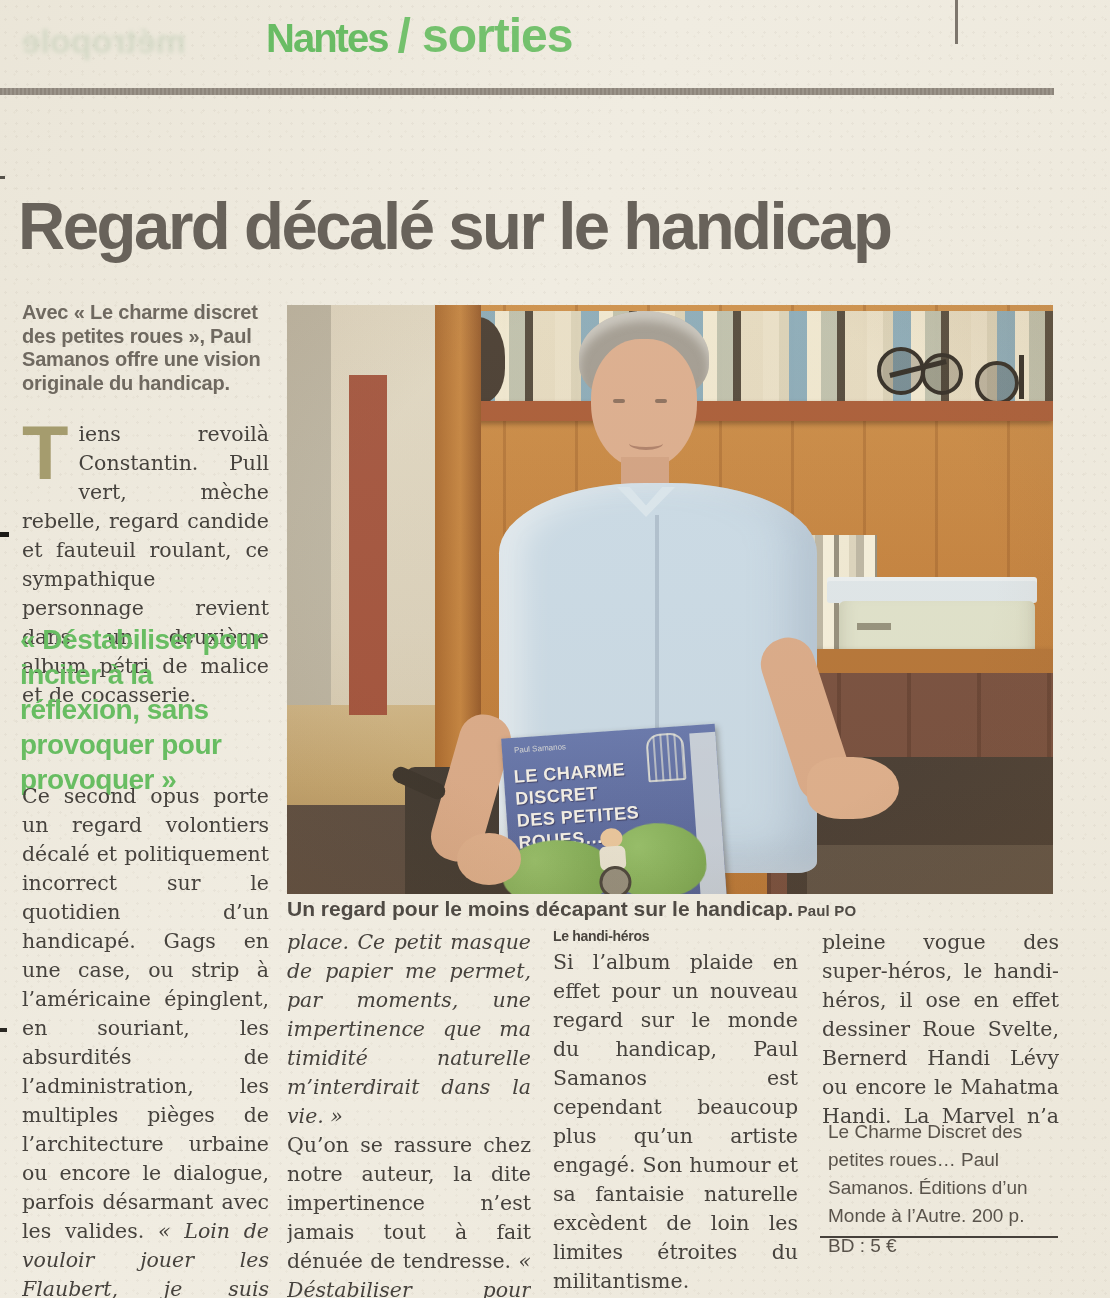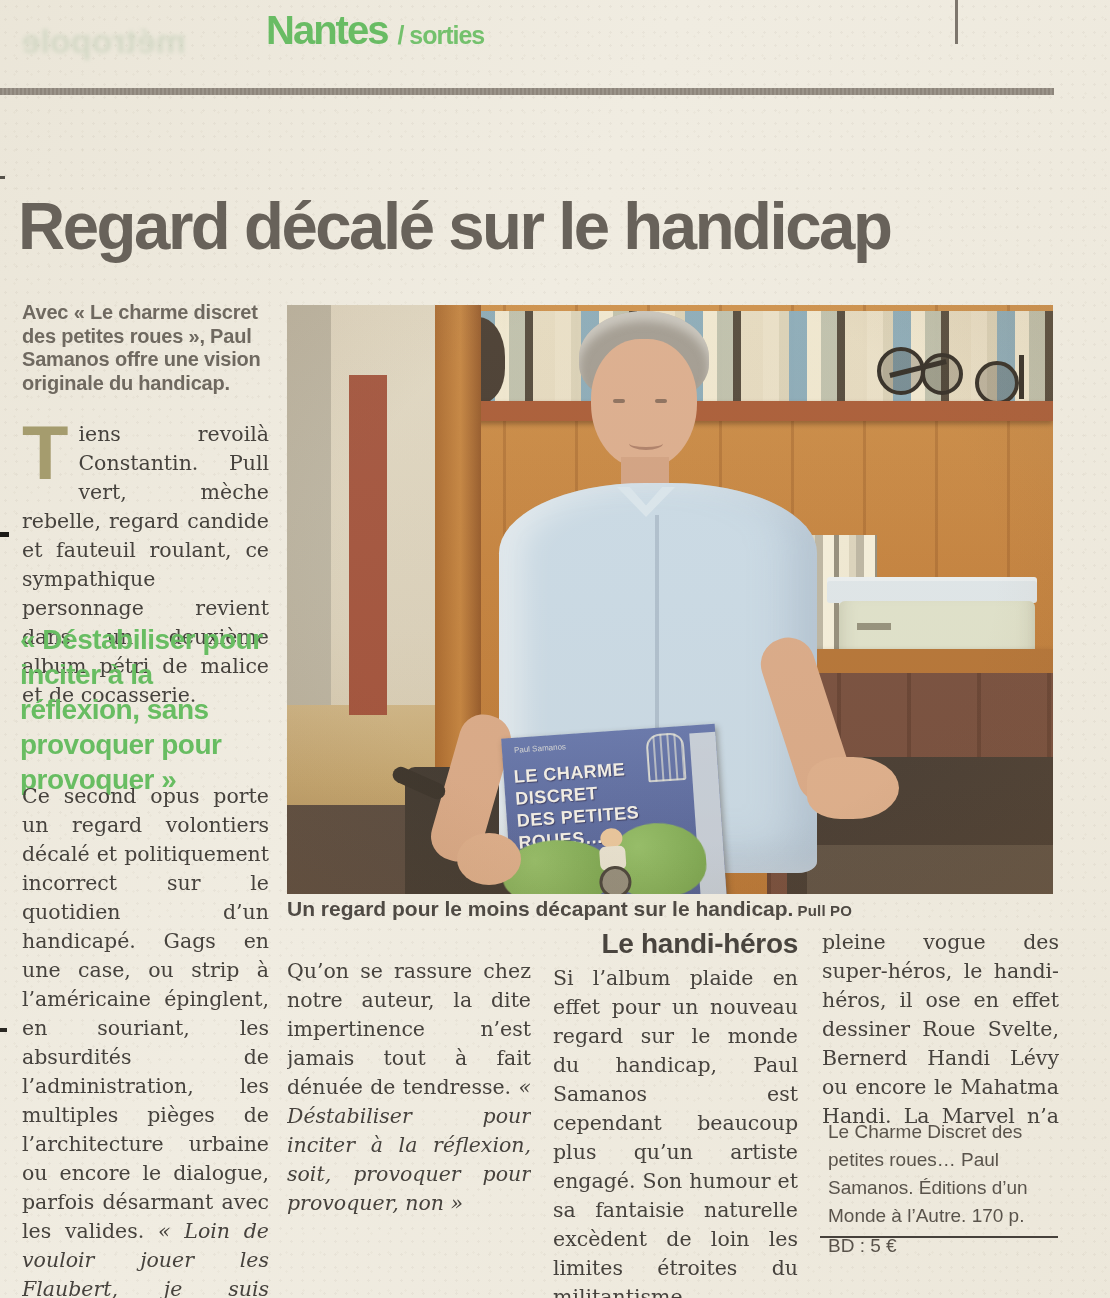--- a/index.html
+++ b/index.html
@@ -13,21 +13,21 @@
     background-size:11px 13px, 17px 19px, 100% 100%;
     background-position:0 0, 6px 8px, 0 0;
     font-family:"Liberation Sans", sans-serif;
   }
   .abs{position:absolute;}
   
   .bleed{left:6px;top:22px;width:180px;height:40px;color:rgba(125,165,125,.4);
     font-weight:bold;font-size:34px;transform:scaleX(-1);filter:blur(2px);opacity:.55;}
   .section-head{left:266px;top:8px;white-space:nowrap;}
   .section-main{color:#69bc64;font-weight:bold;font-size:40px;letter-spacing:-2px;}
-  .section-sub{color:#74c16d;font-weight:bold;font-size:25px;letter-spacing:-1px;padding-left:10px;}
+  .section-sub{color:#74c16d;font-weight:bold;font-size:48px;letter-spacing:-1px;padding-left:10px;}
   .top-rule{left:0;top:88px;width:1054px;height:7px;
     background:repeating-linear-gradient(90deg,#8d857b 0 2px,#9b948a 2px 4px);}
   .top-tick{left:955px;top:0;width:3px;height:44px;background:#7d766d;}
   .kicker{left:22px;top:150px;font-size:29px;font-weight:bold;letter-spacing:-.5px;white-space:nowrap;}
   .kicker .lbl{color:#c24b50;}
   .kicker .txt{color:#57524b;padding-left:8px;}
   .headline{left:18px;top:192px;width:1070px;font-size:66px;line-height:1.05;font-weight:bold;
     color:#68625a;letter-spacing:-2.5px;transform:scaleX(.99);transform-origin:left;white-space:nowrap;}
   
   .lead{left:22px;top:301px;width:250px;font-weight:bold;font-size:20px;line-height:23.5px;
@@ -124,22 +124,22 @@
     border-radius:50%;background:#8e8878;}
   .ph-overlay{left:0;top:0;width:100%;height:100%;
     background:linear-gradient(180deg,rgba(250,240,215,.12),rgba(215,190,150,.1)),
                radial-gradient(ellipse at 50% 45%, transparent 60%, rgba(120,80,40,.14) 100%);}
   
   .caption{left:287px;top:897px;width:766px;color:#4f4a44;font-weight:bold;font-size:21px;white-space:nowrap;}
   .caption .credit{font-size:15px;letter-spacing:.2px;padding-left:4px;}
   
   .col2{left:287px;top:928px;width:244px;height:370px;overflow:hidden;}
   .col3{left:553px;top:928px;width:245px;height:370px;overflow:hidden;}
-  .subhead{font-family:"Liberation Sans",sans-serif;font-weight:bold;font-size:28px;color:#49443e;
-    text-align:right;margin:0 0 4px 0;letter-spacing:-.3px;}
+  .subhead{font-family:"Liberation Sans",sans-serif;font-weight:bold;font-size:14px;color:#49443e;
+    text-align:left;margin:0 0 4px 0;letter-spacing:-.3px;}
   .col3 .serif-p{margin:0 0 0 0;}
   .col4{left:822px;top:928px;width:237px;height:200px;overflow:hidden;}
   .infobox{left:828px;top:1118px;width:230px;font-family:"Liberation Sans",sans-serif;
     font-size:19px;line-height:28px;color:#59534b;text-align:left;}
   .infoprice{margin-top:2px;}
   .info-rule{left:820px;top:1236px;width:238px;height:2px;background:#46413b;}
   
   .tick1{left:0;top:532px;width:9px;height:5px;background:#1c1a17;}
   .tick2{left:0;top:1028px;width:7px;height:4px;background:#2a2723;}
   .tick3{left:0;top:176px;width:5px;height:3px;background:#55514a;}
@@ -239,38 +239,38 @@
       <div class="ph-char-head"></div>
       <div class="ph-char-body"></div>
       <div class="ph-char-wheel"></div>
     </div>
     <div class="ph ph-handR"></div>
     <div class="ph ph-handL"></div>
     <div class="ph ph-overlay"></div>
   </div>
 
   <div class="abs caption">
-    <span>Un regard pour le moins décapant sur le handicap.</span><span class="credit">Pull PO</span>
+    <span>Un regard pour le moins décapant sur le handicap.</span><span class="credit">Paul PO</span>
   </div>
 
   <p class="abs serif col2">
-    <br>
+    <span class="it">place. Ce petit masque de papier me permet, par moments, une impertinence que ma timidité naturelle m’interdirait dans la vie. »</span><br>
     <span>Qu’on se rassure chez notre auteur, la dite impertinence n’est jamais tout à fait dénuée de tendresse. </span><span class="it">« Déstabiliser pour inciter à la réflexion, soit, provoquer pour provoquer, non »</span>
   </p>
 
   <div class="abs col3">
     <div class="subhead">Le handi-héros</div>
     <p class="serif serif-p">Si l’album plaide en effet pour un nouveau regard sur le monde du handicap, Paul Samanos est cependant beaucoup plus qu’un artiste engagé. Son humour et sa fantaisie naturelle excèdent de loin les limites étroites du militantisme.</p>
 
   </div>
 
   <p class="abs serif col4">pleine vogue des super-héros, le handi-héros, il ose en effet dessiner Roue Svelte, Bernerd Handi Lévy ou encore le Mahatma Handi. La Marvel n’a plus qu’à bien se tenir…</p>
 
   <div class="abs infobox">
-    <div>Le Charme Discret des petites roues… Paul Samanos. Éditions d’un Monde à l’Autre. 170 p.</div>
+    <div>Le Charme Discret des petites roues… Paul Samanos. Éditions d’un Monde à l’Autre. 200 p.</div>
     <div class="infoprice">BD : 5 €</div>
   </div>
   <div class="abs info-rule"></div>
 
   <div class="abs tick1"></div>
   <div class="abs tick2"></div>
   <div class="abs tick3"></div>
 
 </div>
 

